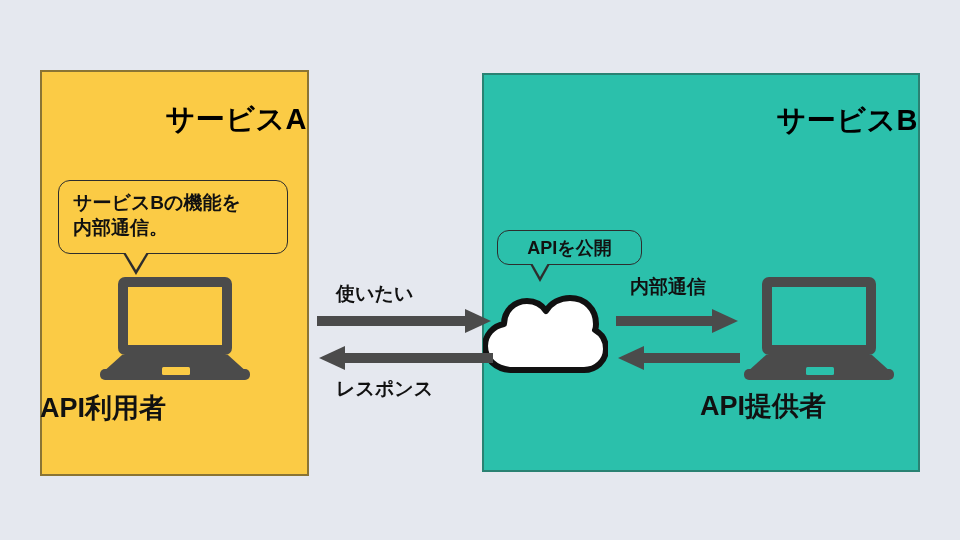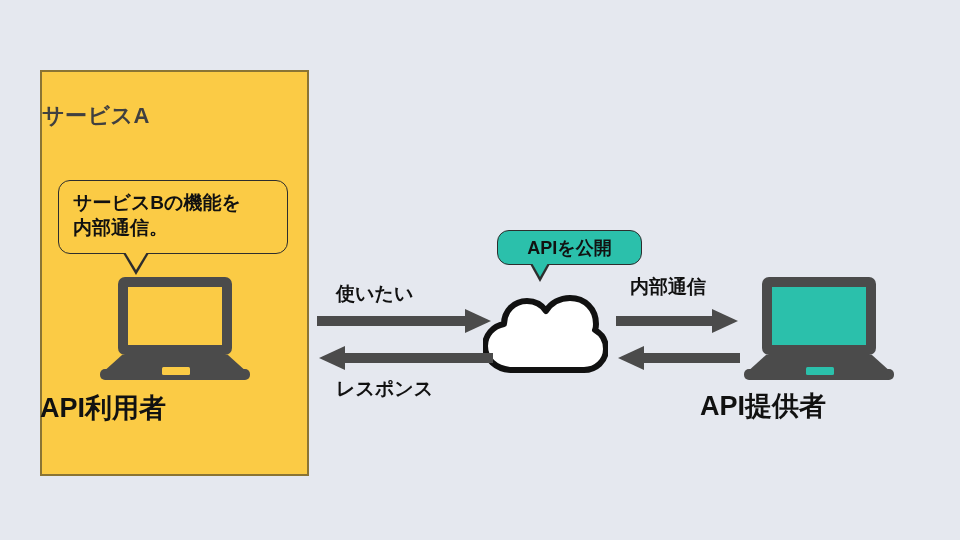--- a/index.html
+++ b/index.html
@@ -38,24 +38,24 @@
     top: 73px;
     width: 438px;
     height: 399px;
     background: #2bc0ab;
     border-color: #2a8273;
   }
   .panel-title {
     position: absolute;
     left: 0;
     width: 100%;
-    text-align: left;
-    font-size: 22px;
-    font-weight: bold;
-    color: #404040;
+    text-align: right;
+    font-size: 29px;
+    font-weight: bold;
+    color: #000000;
     letter-spacing: 0.5px;
     line-height: 1;
   }
   #panel-a .panel-title { top: 33px; }
   #panel-b .panel-title { top: 31px; }
 
   
   .bubble {
     position: absolute;
     box-sizing: border-box;
@@ -191,20 +191,23 @@
   <svg class="laptop" id="laptop-a" width="150" height="103" viewBox="0 0 150 103">
     <rect x="18" y="0" width="114" height="78" rx="7" ry="7" fill="#4b4b4b"></rect>
     <rect x="28" y="10" width="94" height="58" fill="#fbcb45"></rect>
     <path d="M 22 78 L 128 78 L 148 96 L 2 96 Z" fill="#4b4b4b"></path>
     <rect x="0" y="92" width="150" height="11" rx="5" ry="5" fill="#4b4b4b"></rect>
     <rect x="62" y="90" width="28" height="8" rx="1.5" ry="1.5" fill="#fbcb45"></rect>
   </svg>
 
   <div class="role-label" id="role-a">API利用者</div>
 
+  <div class="panel" id="panel-b">
+    <div class="panel-title">サービスB</div>
+  </div>
 
   <div class="bubble" id="bubble-b">APIを公開</div>
   <div class="bubble-tail" id="tail-b"></div>
   <div class="bubble-tail-fill" id="tail-b-fill"></div>
 
   <svg id="cloud" width="125" height="82" viewBox="0 0 125 82">
     <path d="M 30 78
              C 12 78 2 66 2 54
              C 2 43 10 34 21 32
              C 21 19 31 9 44 9

